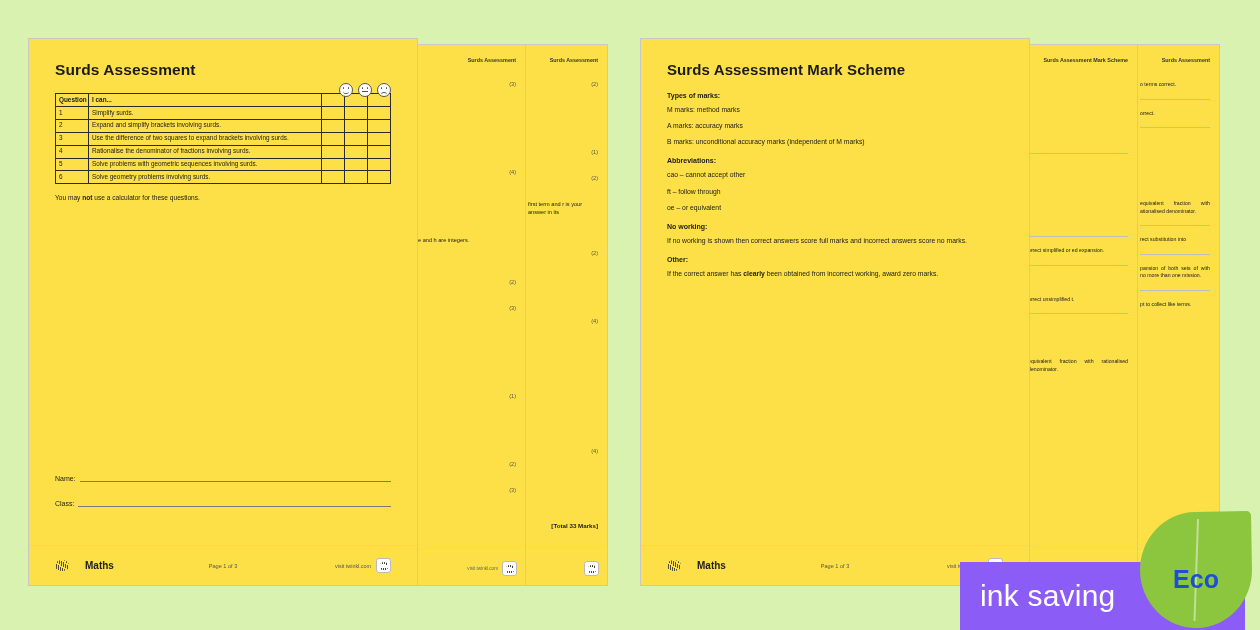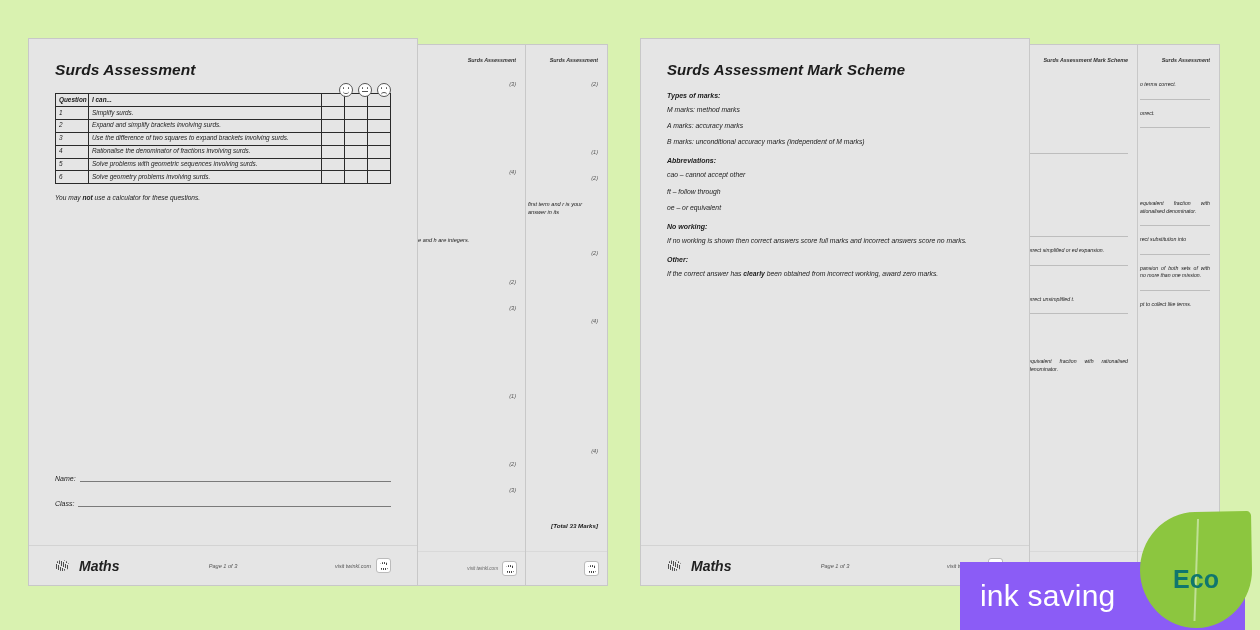--- a/index.html
+++ b/index.html
@@ -11,25 +11,24 @@
     height: 630px;
     background: #d9f2b0;
     font-family: "Liberation Sans", sans-serif;
     overflow: hidden;
     position: relative;
   }
 
   
   .sheet {
     position: absolute;
-    background: #e5e5e5;
+    background: #fde047;
     border: 1px solid #c8c8c8;
     box-sizing: border-box;
     overflow: hidden;
-    font-style: italic;
   }
 
   
   #sheet-a3 { left: 518px; top: 44px; width: 90px; height: 542px; z-index: 1; }
   #sheet-a2 { left: 408px; top: 44px; width: 118px; height: 542px; z-index: 2; }
   #sheet-a1 { left: 28px;  top: 38px; width: 390px; height: 548px; z-index: 3; }
 
   
   #sheet-b3 { left: 1130px; top: 44px; width: 90px; height: 542px; z-index: 1; }
   #sheet-b2 { left: 1018px; top: 44px; width: 120px; height: 542px; z-index: 2; }
@@ -133,23 +132,23 @@
     border-top: 0.8px solid #d3d3d3;
     display: flex;
     align-items: center;
     padding: 0 26px;
     box-sizing: border-box;
     font-size: 6px;
     color: #555;
   }
   .footer .subject {
     font-weight: bold;
-    font-size: 14px;
+    font-size: 10px;
     color: #222;
-    margin-left: 10px;
+    margin-left: 16px;
   }
   .footer .page-num {
     position: absolute;
     left: 0; right: 0;
     text-align: center;
     font-size: 5.6px;
     color: #555;
   }
   .footer .visit {
     margin-left: auto;
@@ -309,21 +308,21 @@
     position: absolute;
     left: 50%; top: 6%;
     width: 1.5px; height: 88%;
     background: rgba(255,255,255,.45);
     transform: translateX(-50%) rotate(2deg);
   }
   .eco-word {
     position: absolute;
     left: 0; right: 0; top: 46%;
     text-align: center;
-    color: #0f766e;
+    color: #1d4ed8;
     font-size: 25px;
     font-weight: bold;
   }
 </style>
 </head>
 <body>
 
 <div class="sheet" id="sheet-a3">
   <div class="mini">
     <div class="mini-head">Surds Assessment</div>

